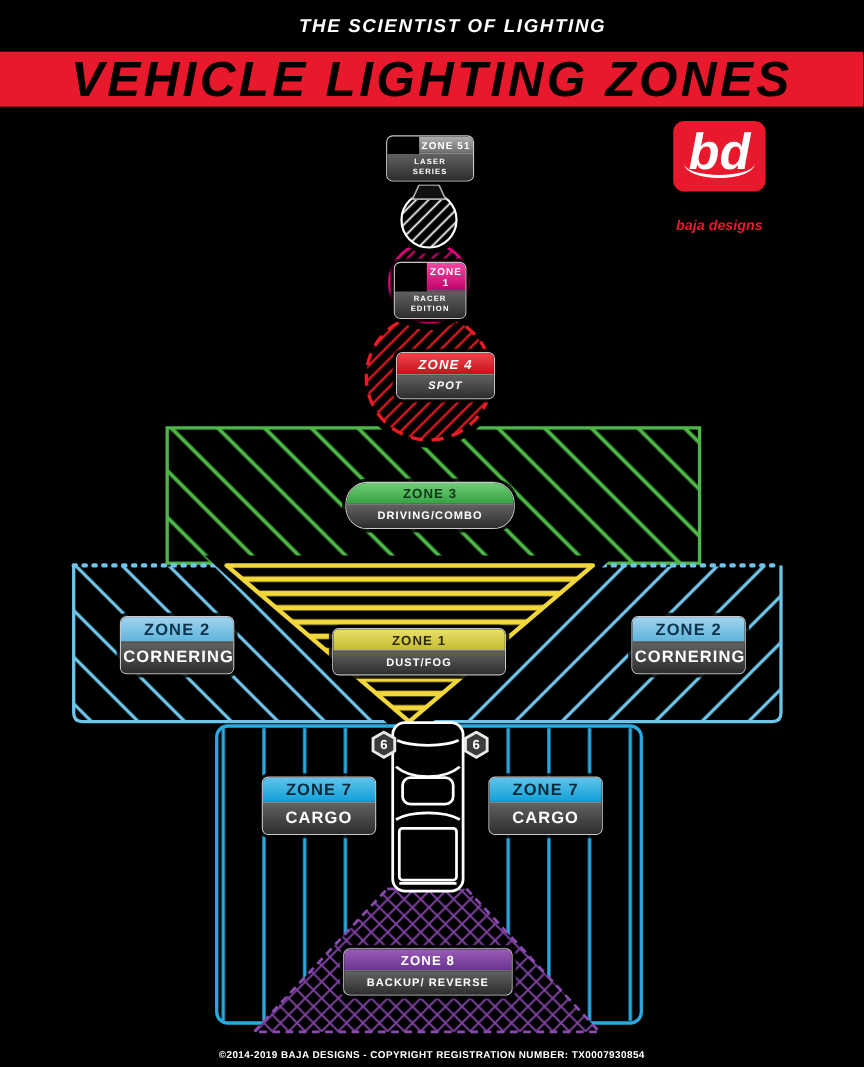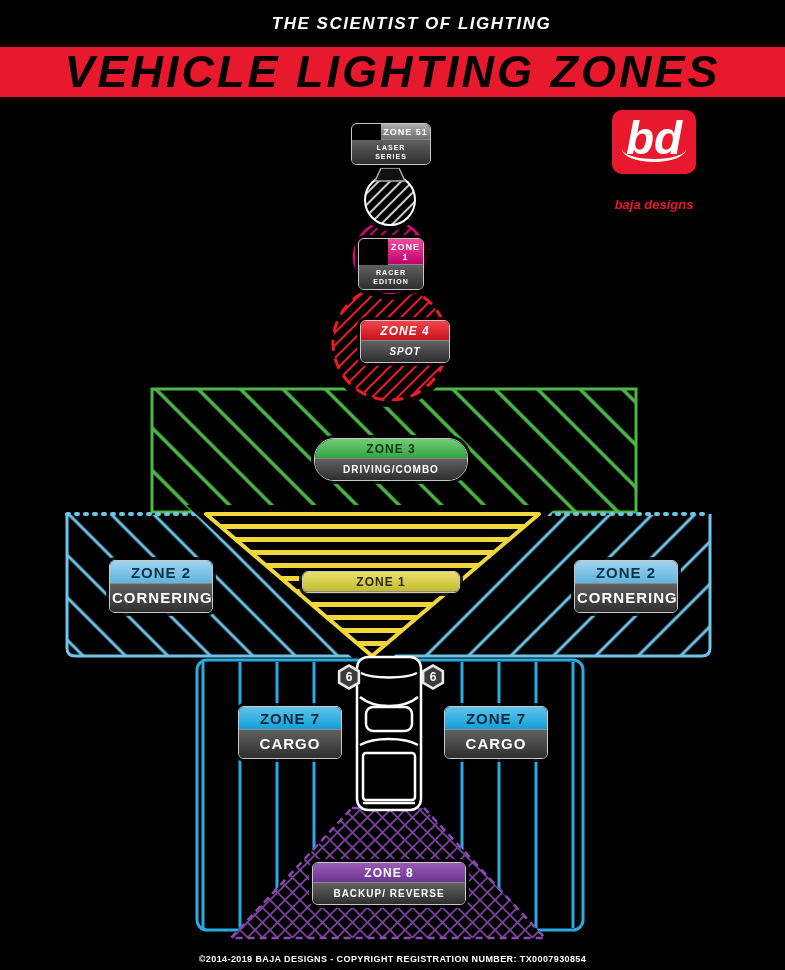--- a/index.html
+++ b/index.html
@@ -172,20 +172,21 @@
     <div class="zbody">SPOT</div>
   </div>
 
   <div class="zlabel sz-l" style="left:314px;top:438px;width:152px;border-radius:20px;">
     <div class="zhead h-green">ZONE 3</div>
     <div class="zbody">DRIVING/COMBO</div>
   </div>
 
   <div class="zlabel sz-l" style="left:302px;top:571px;width:156px;">
     <div class="zhead h-yellow">ZONE 1</div>
+    <div class="zbody">DUST/FOG</div>
   </div>
 
   <div class="zlabel sz-m" style="left:109px;top:560px;width:102px;">
     <div class="zhead h-blue">ZONE 2</div>
     <div class="zbody">CORNERING</div>
   </div>
 
   <div class="zlabel sz-m" style="left:574px;top:560px;width:102px;">
     <div class="zhead h-blue">ZONE 2</div>
     <div class="zbody">CORNERING</div>

